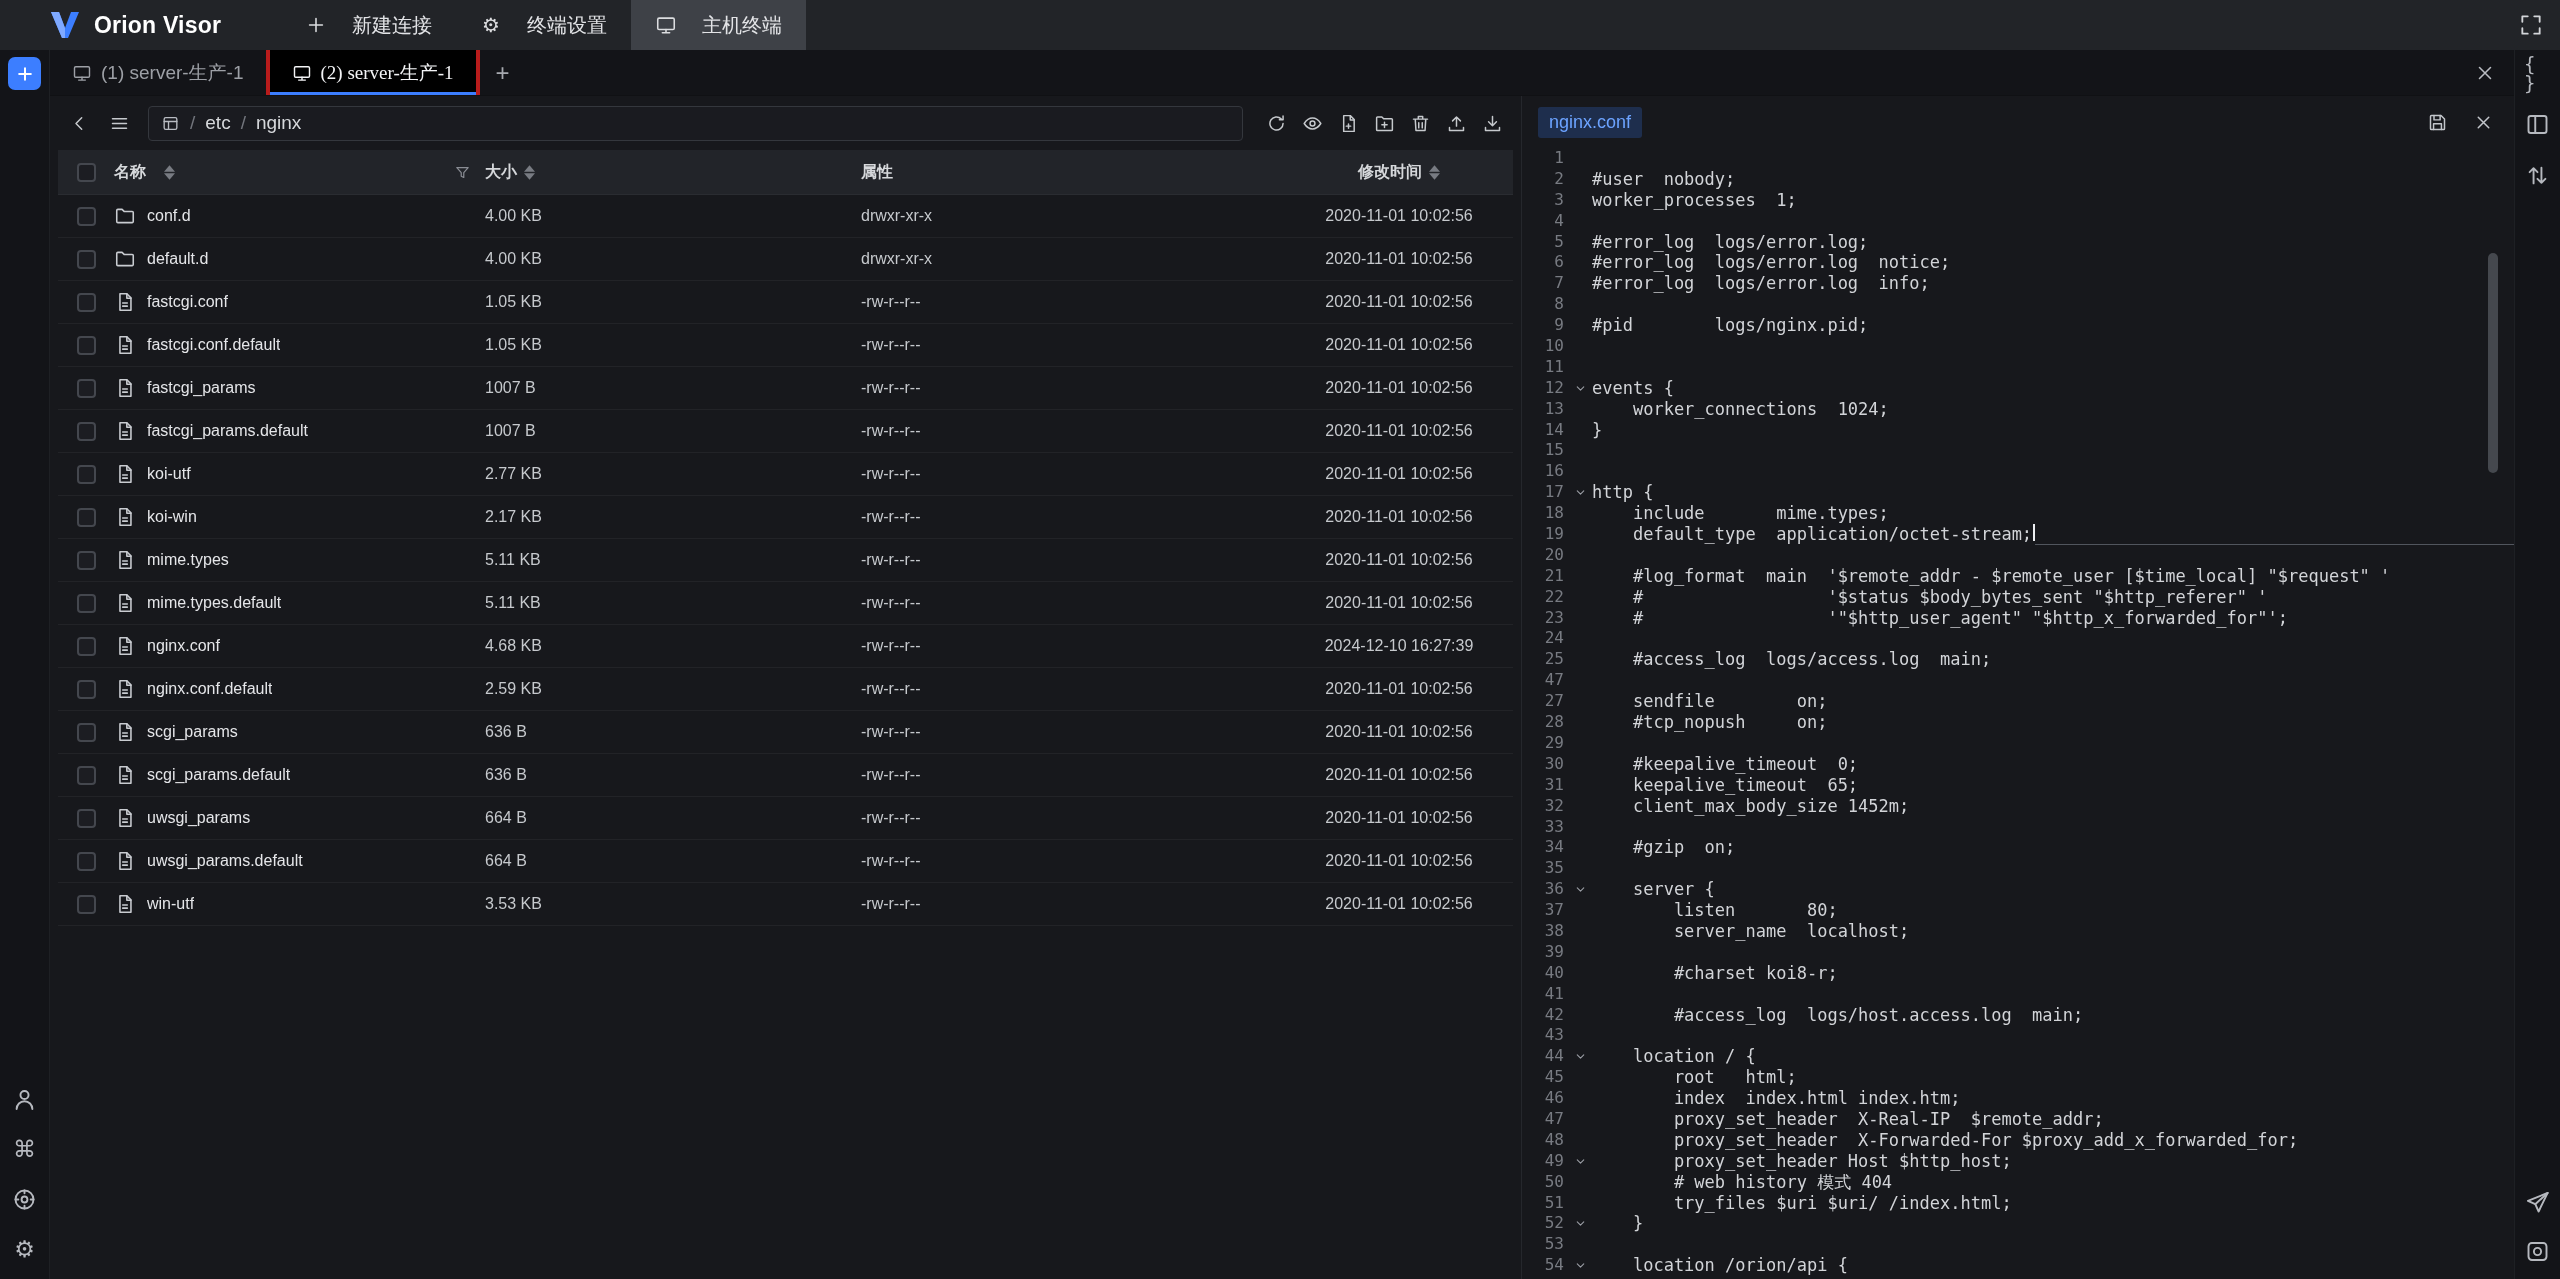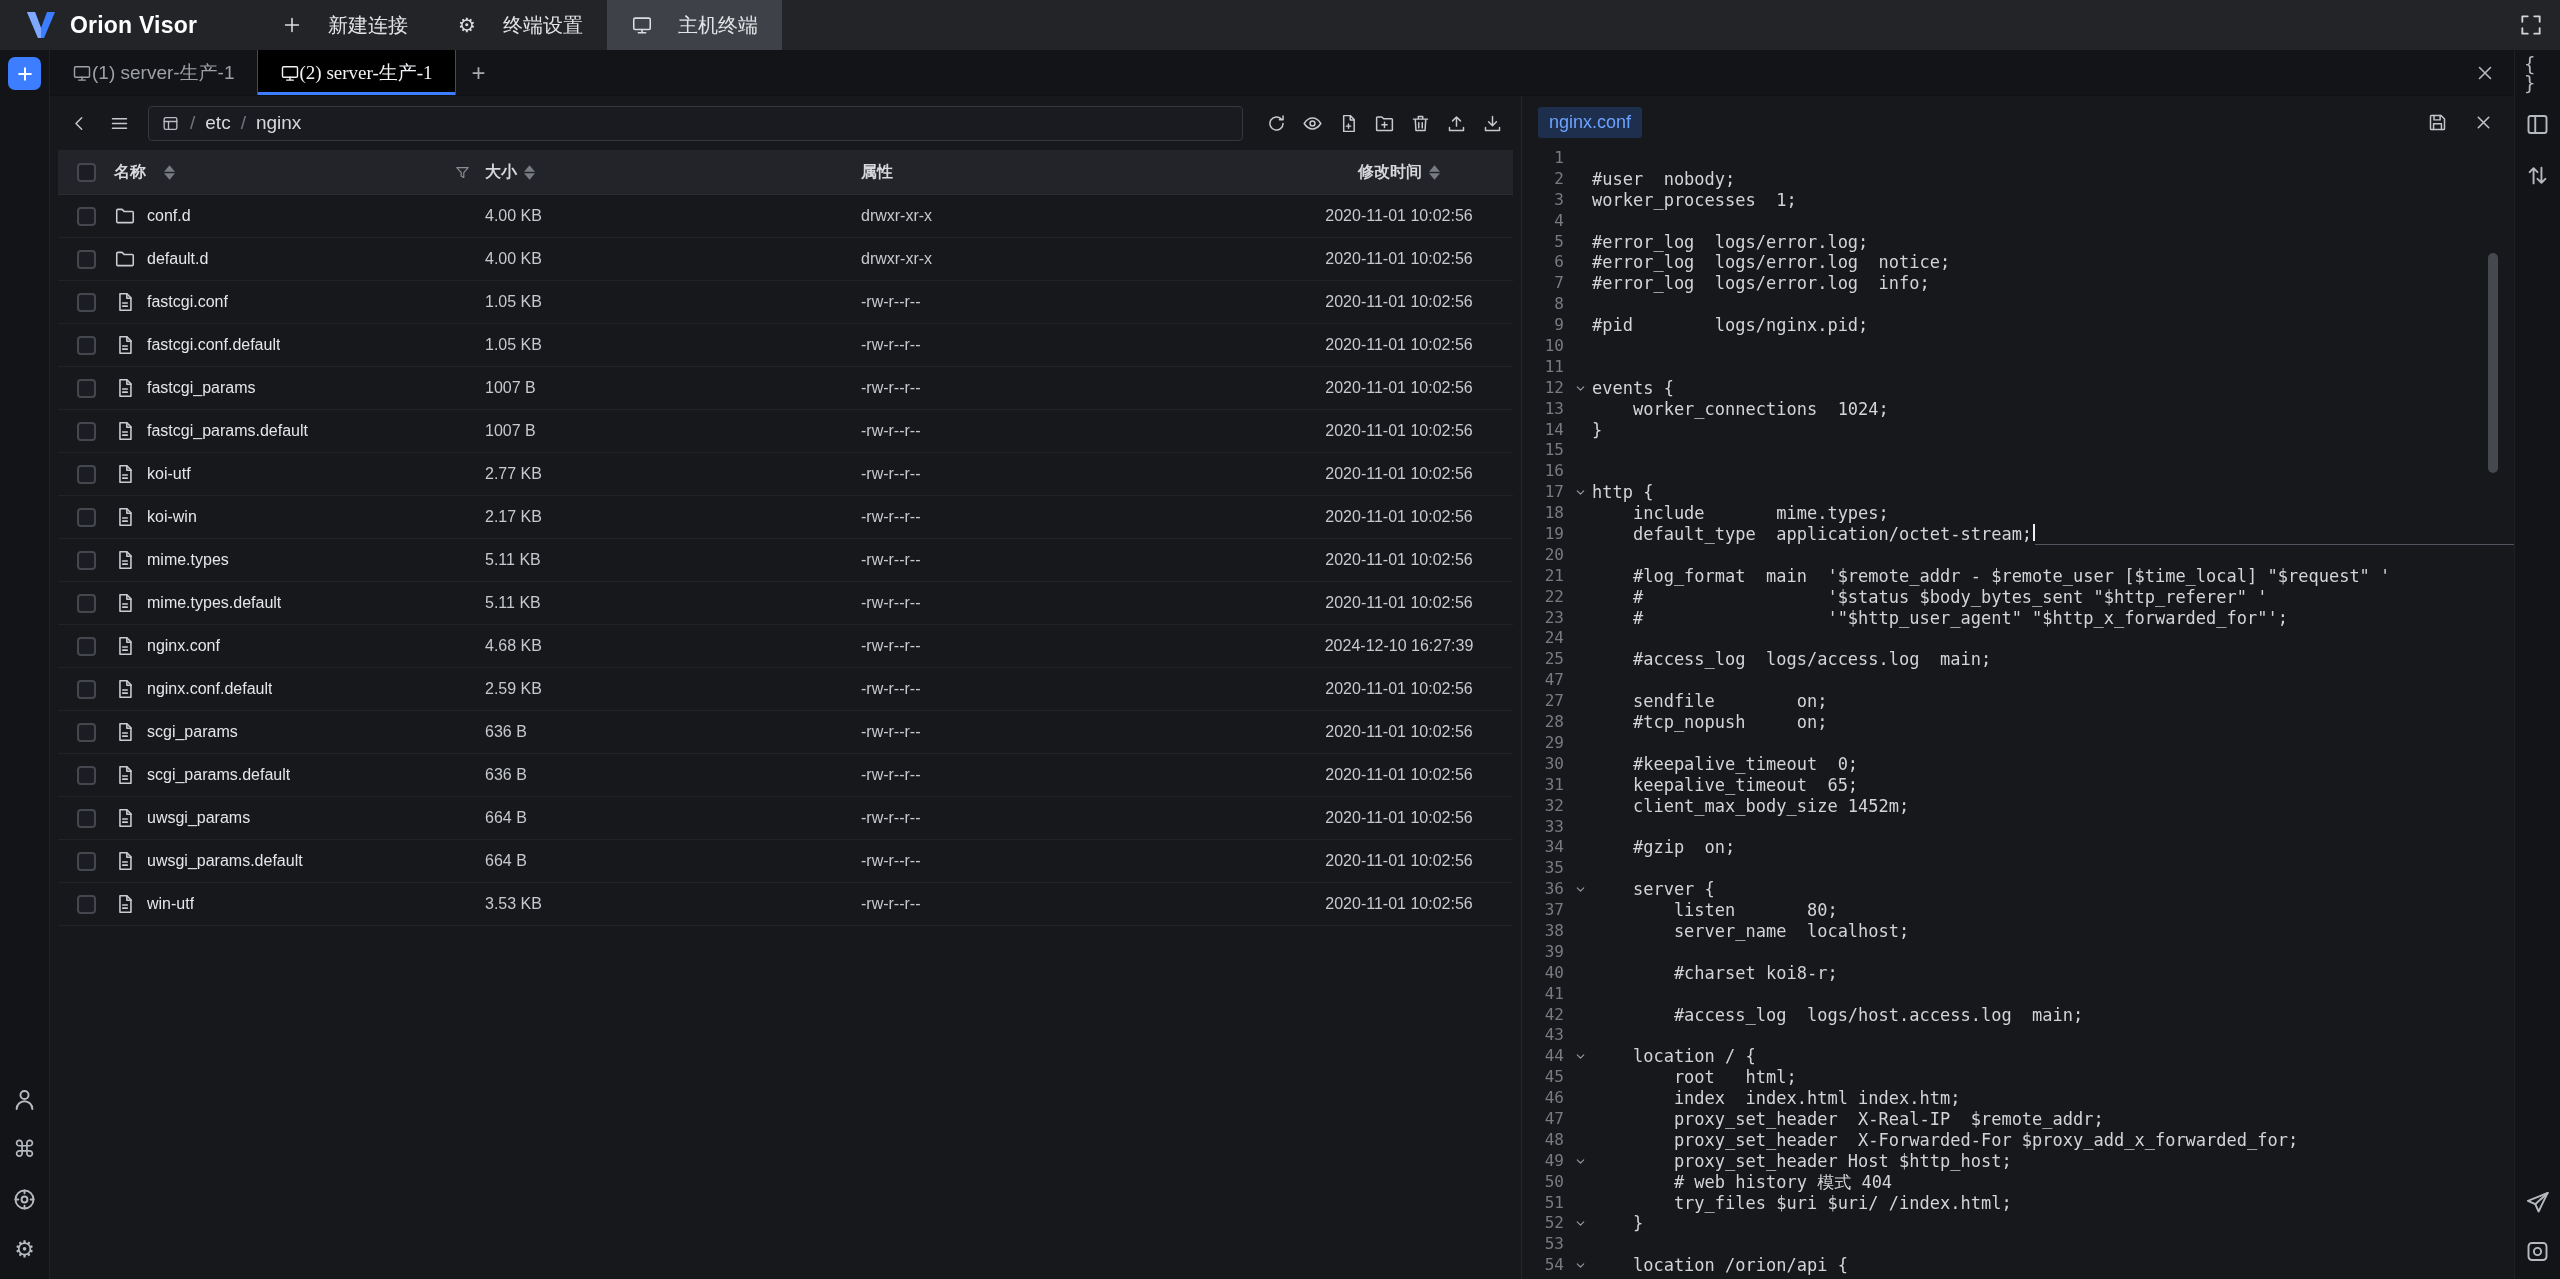--- a/index.html
+++ b/index.html
@@ -5,21 +5,21 @@
   * { margin:0; padding:0; box-sizing:border-box; }
   html,body { width:2560px; height:1279px; overflow:hidden; }
   body { background:#17181c; color:#d8dadd; font-family:"Liberation Sans", sans-serif; }
 
   .icon { display:inline-flex; align-items:center; justify-content:center; }
   .icon svg { width:100%; height:100%; fill:none; stroke:currentColor; stroke-width:1.7; stroke-linecap:round; stroke-linejoin:round; }
   .glyph { font-family:"DejaVu Sans", sans-serif; font-style:normal; }
 
   
   .header { height:50px; background:#222428; display:flex; align-items:stretch; }
-  .brand { display:flex; align-items:center; gap:12px; padding:0 30px 0 24px; }
+  .brand { display:flex; align-items:center; gap:12px; padding:0 30px 0 24px;margin-left:24px; }
   .logo { width:34px; height:30px; }
   .brand-title { font-size:23px; font-weight:bold; color:#ffffff; letter-spacing:.2px; }
   .menu { display:flex; align-items:stretch; margin-left:30px; }
   .menu-item { display:flex; align-items:center; gap:25px; padding:0 24px; font-size:20px; color:#e3e4e7; cursor:pointer; }
   .menu-item.active { background:#3e4147; }
   .menu-item .icon { width:22px; height:22px; color:#dcdde0; }
   .menu-item .glyph { font-size:20px; }
   .header-right { margin-left:auto; display:flex; align-items:center; padding-right:16px; }
   .header-right .icon { width:26px; height:26px; color:#d3d5d9; }
 
@@ -29,21 +29,21 @@
   .left-rail { width:50px; background:#131418; border-right:1px solid #1e2024; display:flex; flex-direction:column; align-items:center; }
   .plus-btn { width:33px; height:33px; margin-top:7px; background:#3c7eff; border-radius:7px; color:#fff; display:flex; align-items:center; justify-content:center; cursor:pointer; }
   .plus-btn .icon { width:20px; height:20px; }
   .rail-bottom { margin-top:auto; display:flex; flex-direction:column; gap:23px; padding-bottom:16px; align-items:center; }
   .rail-btn { width:27px; height:27px; color:#b6b9bf; cursor:pointer; }
   .rail-btn .glyph { font-size:23px; line-height:1; }
 
   .center { flex:1; display:flex; flex-direction:column; min-width:0; }
 
   .tabbar { height:46px; background:#131418; display:flex; align-items:stretch; border-bottom:1px solid #101114; }
-  .tab { display:flex; align-items:center; padding:0 22px; font-size:19px; color:#9da0a6; cursor:pointer; border-right:1px solid #b91c1c; }
+  .tab { display:flex; align-items:center; gap:9px; padding:0 22px; font-size:19px; color:#9da0a6; cursor:pointer; border-right:4px solid #b91c1c; }
   .tab .icon { width:20px; height:20px; }
   .tab.active { background:#000000; color:#f3f4f6; box-shadow:inset 0 -3px 0 #3c7eff;font-family:Liberation Serif, serif; }
   .tab-add { width:46px; display:flex; align-items:center; justify-content:center; font-size:24px; color:#a6a9af; cursor:pointer; }
   .tabbar-close { margin-left:auto; display:flex; align-items:center; padding-right:18px; }
   .tabbar-close .icon { width:22px; height:22px; color:#b9bcc2; cursor:pointer; }
 
   .content { flex:1; display:flex; min-height:0; }
 
   
   .file-panel { width:1472px; background:#17181c; border-right:1px solid #25272c; display:flex; flex-direction:column; }

